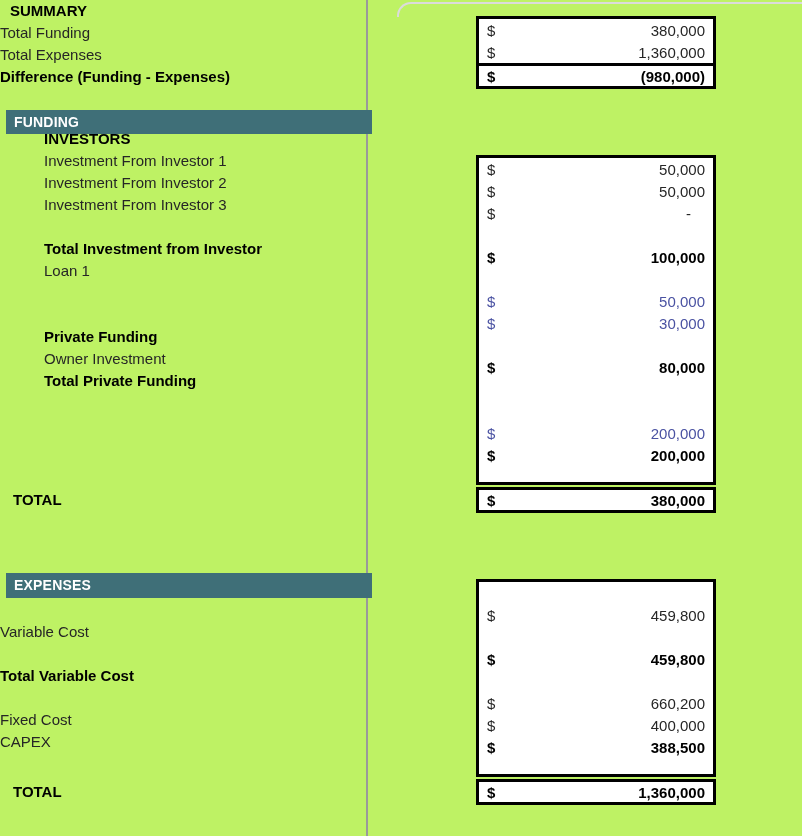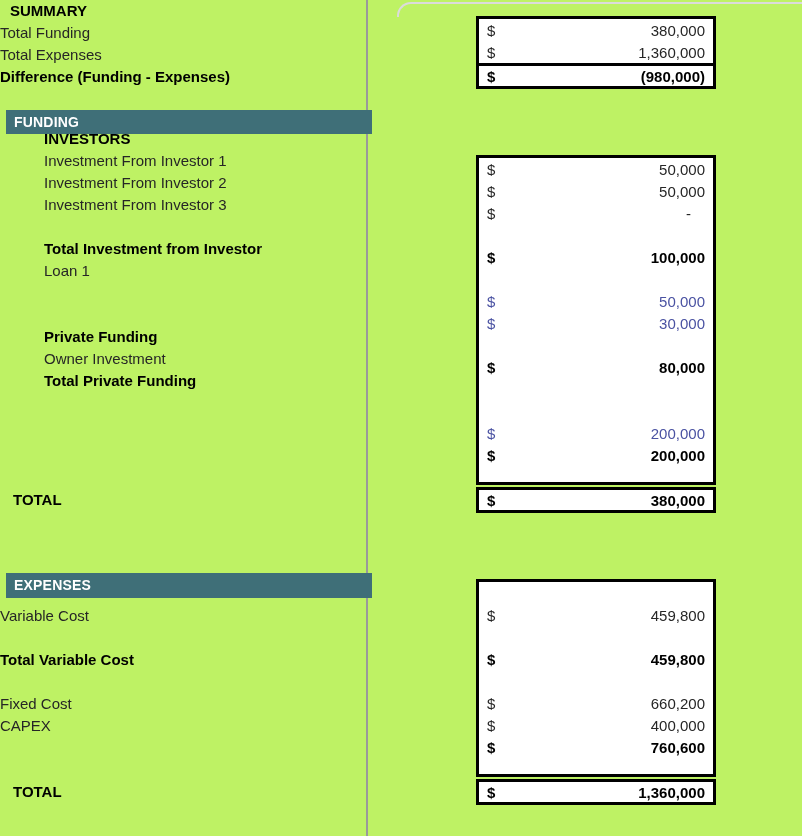--- a/index.html
+++ b/index.html
@@ -44,21 +44,21 @@
   .total-label{position:absolute;left:0;width:366px;height:26px;line-height:26px;font-size:15px;font-weight:bold;color:#000;padding-left:13px;}
   
   #summary-labels{top:0;}
   #summary-box{top:16px;height:73px;}
   #funding-band{top:110px;}
   #funding-labels{top:128px;margin-left:44px;}
   #funding-box{top:155px;height:330px;}
   #funding-total-label{top:487px;}
   #funding-total-box{top:487px;height:26px;}
   #expenses-band{top:553px;height:25px;line-height:25px;margin-top:20px;}
-  #expenses-labels{top:583px;}
+  #expenses-labels{top:599px;}
   #expenses-box{top:579px;height:198px;}
   #expenses-total-label{top:779px;}
   #expenses-total-box{top:779px;height:26px;}
 </style>
 </head>
 <body>
 
 <div class="page" style="--band: #3F6F78; --bandText: #FFFFFF; --inputColor: #4A52A2; --boxBorder: #000000; --divider: #9A9A9A; --outline: #DBDBDB;">
 
   <div class="divider"></div>
@@ -185,21 +185,21 @@
         <div class="vrow">
           <span class="cur">$</span>
           <span class="num">660,200</span>
         </div>
         <div class="vrow">
           <span class="cur">$</span>
           <span class="num">400,000</span>
         </div>
         <div class="vrow bold">
           <span class="cur">$</span>
-          <span class="num">760,600</span>
+          <span class="num">388,500</span>
         </div>
       </div>
   </div>
   <div class="total-label" id="expenses-total-label">TOTAL</div>
   <div class="box total" id="expenses-total-box">
       <div class="vrow bold">
         <span class="cur">$</span>
         <span class="num">1,360,000</span>
       </div>
     </div>

